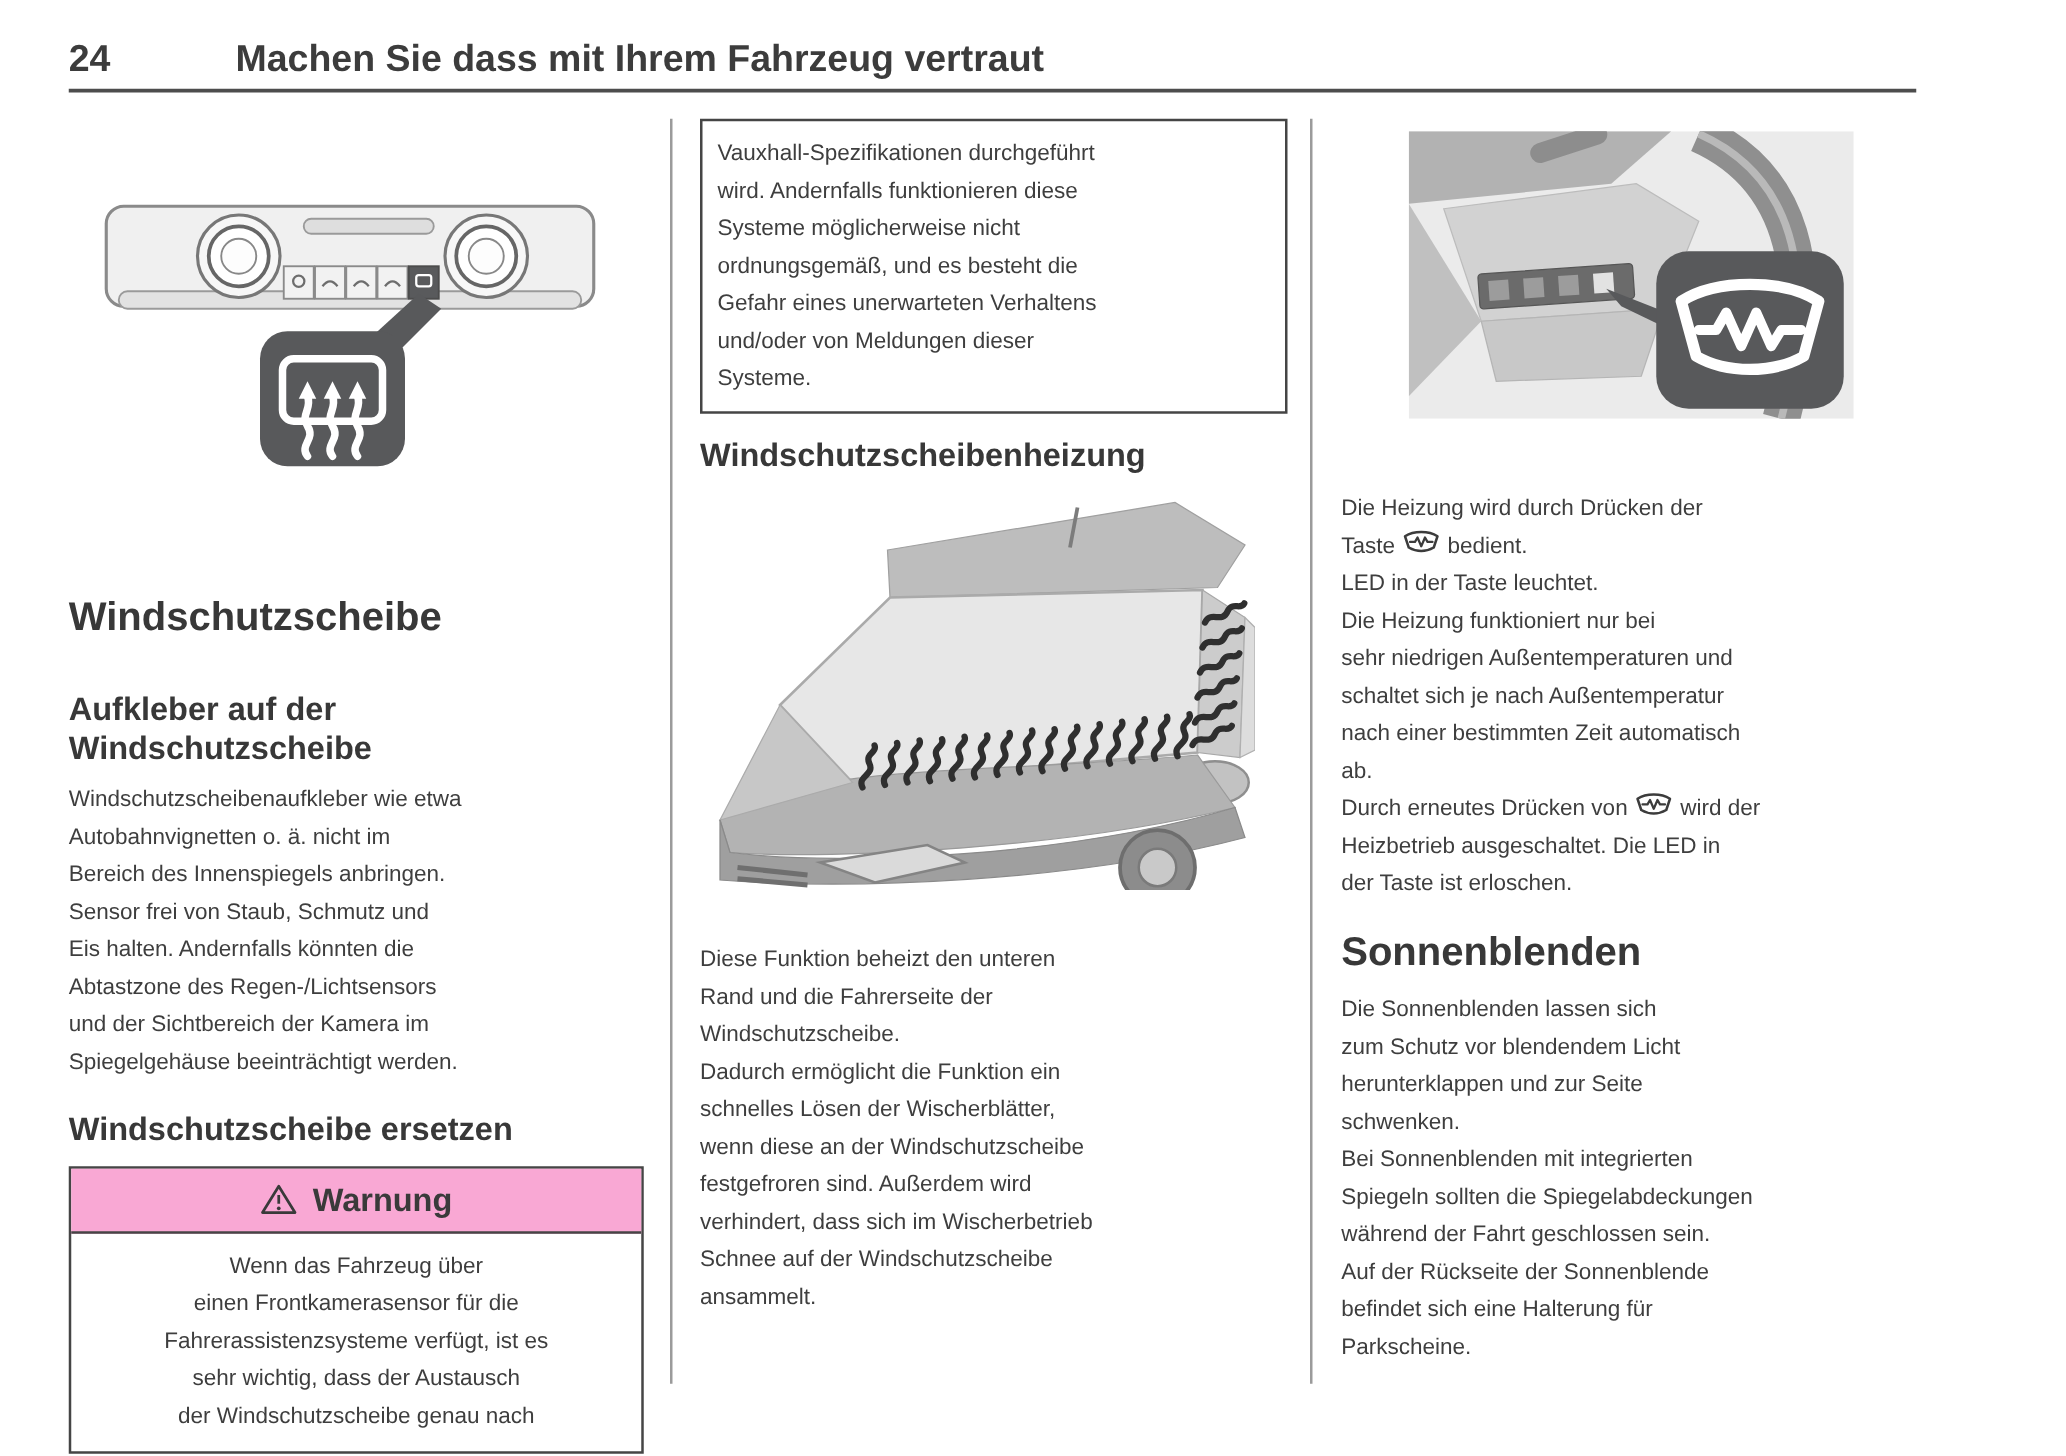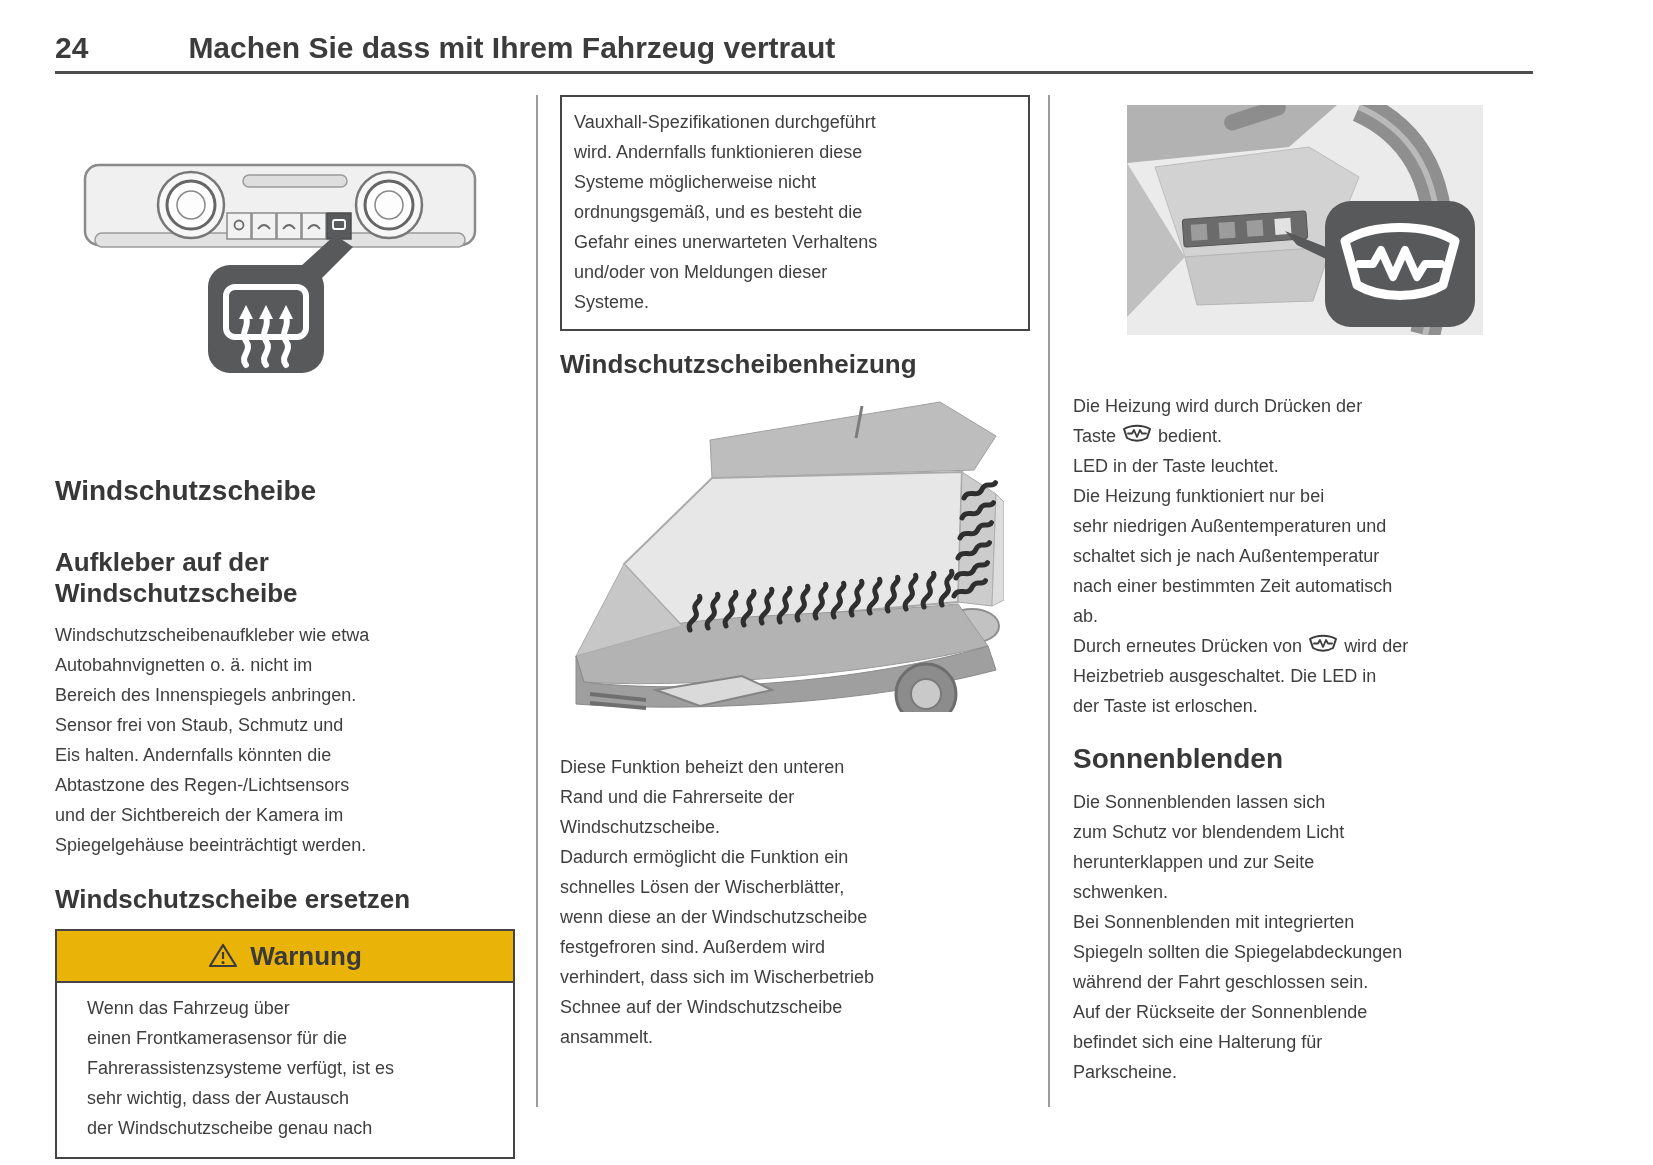--- a/index.html
+++ b/index.html
@@ -10,35 +10,35 @@
           border-bottom:3px solid #4d4d4d;display:flex;align-items:flex-end;padding-bottom:6px;box-sizing:border-box;}
   .pagenum{font-size:30px;font-weight:bold;color:#3c3c3c;}
   .htitle{font-size:30px;font-weight:bold;color:#3c3c3c;margin-left:100px;}
   
   .vsep{position:absolute;top:95px;height:1012px;width:2px;background:#9b9b9b;}
   
   .col{position:absolute;top:95px;}
   #col1{left:55px;width:460px;}
   #col2{left:560px;width:470px;}
   #col3{left:1073px;width:420px;}
-  h1.doc{font-size:28px;font-weight:bold;color:#383838;margin:0;line-height:1.15;}
+  h1.doc{font-size:32px;font-weight:bold;color:#383838;margin:0;line-height:1.15;}
   h2.doc{font-size:26px;font-weight:bold;color:#383838;margin:0;line-height:1.2;}
   p.body{font-size:18px;line-height:30px;margin:0;color:#3e3e3e;}
   .pre{white-space:pre-line;}
   
   .fig1{margin:40px 0 0 20px;}
   #col1 h1.doc{margin-top:50px;}
   #col1 h2.sub1{margin-top:40px;}
   #col1 p.para1{margin-top:10px;}
   #col1 h2.sub2{margin-top:24px;}
   .warnbox{margin-top:14px;border:2px solid #454545;}
-  .warnhead{background:#eab308;border-bottom:2px solid #454545;text-align:center;
+  .warnhead{background:#f9a8d4;border-bottom:2px solid #454545;text-align:center;
             padding:10px 0 9px;font-size:26px;font-weight:bold;color:#3a3a3a;}
   .warnhead svg{vertical-align:-4px;margin-right:12px;}
-  .warnbody{padding:10px 30px 14px;}
+  .warnbody{padding:10px 14px 14px;text-align:center;}
   
   .contbox{border:2px solid #454545;padding:10px 12px 12px;box-sizing:border-box;}
   #col2 h2.doc{margin-top:18px;}
   .fig2{margin-top:14px;}
   #col2 p.para1{margin-top:40px;}
   
   .fig3{margin:10px 0 0 54px;}
   #col3 p.para1{margin-top:56px;}
   #col3 h1.doc{margin-top:22px;}
   #col3 p.para2{margin-top:12px;}

